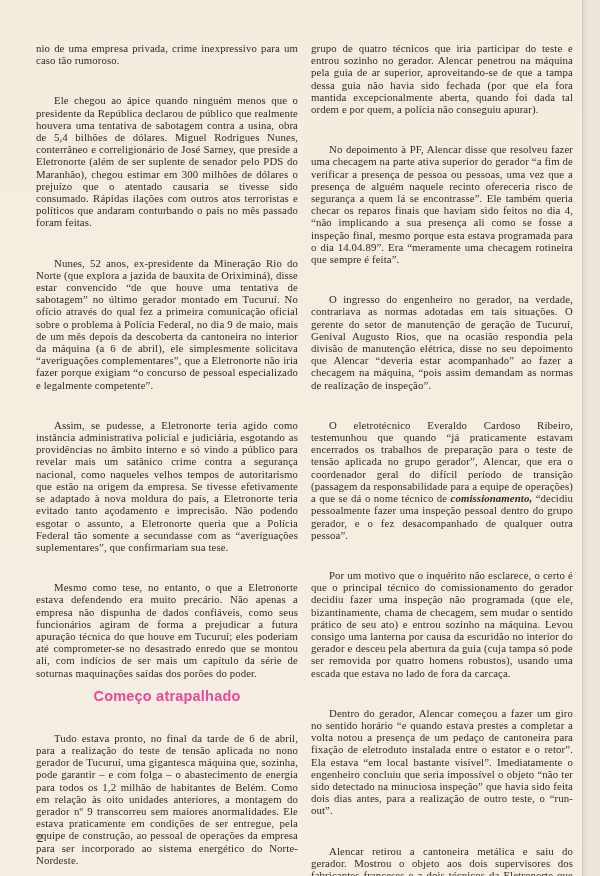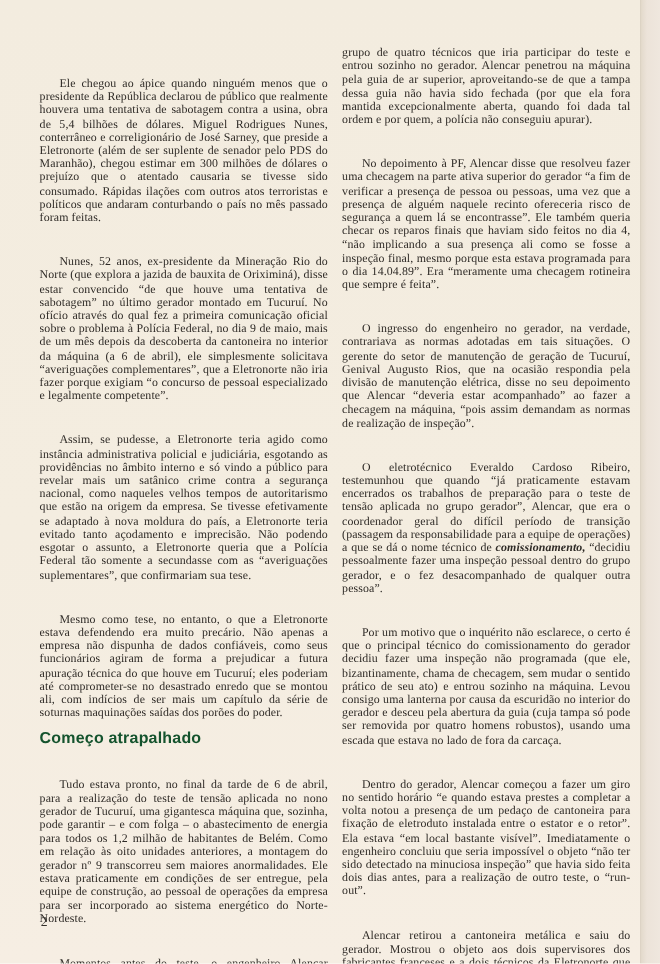--- a/index.html
+++ b/index.html
@@ -36,41 +36,42 @@
     text-justify: inter-word;
     letter-spacing: 0.1px;
   }
   .column p.indented { text-indent: 18px; margin-top: 28px; }
   .column p.continuation { text-indent: 0; }
   .column h2.heading {
     font-family: "Liberation Sans", sans-serif;
     font-weight: bold;
     font-size: 14.5px;
     line-height: 16px;
-    text-align: left;
+    text-align: center;
     margin: 9px 0 7px 0;
-    color: #14532d;
+    color: #ec4899;
     letter-spacing: 0.2px;
   }
   .bold { font-weight: bold; font-style: italic; }
   .page-number {
     position: absolute;
     left: 37px;
     top: 831px;
     font-size: 12.5px;
     color: #33302b;
   }
 </style>
 </head>
 <body>
 
 <div class="page-edge-strip"></div>
 
 <div class="page-inner">
   <div class="column">
+      <p class="continuation"><span>nio de uma empresa privada, crime inexpressivo para um caso tão rumoroso.</span></p>
       <p class="indented"><span>Ele chegou ao ápice quando ninguém menos que o presidente da República declarou de público que realmente houvera uma tentativa de sabotagem contra a usina, obra de 5,4 bilhões de dólares. Miguel Rodrigues Nunes, conterrâneo e correligionário de José Sarney, que preside a Eletronorte (além de ser suplente de senador pelo PDS do Maranhão), chegou estimar em 300 milhões de dólares o prejuízo que o atentado causaria se tivesse sido consumado. Rápidas ilações com outros atos terroristas e políticos que andaram conturbando o país no mês passado foram feitas.</span></p>
       <p class="indented"><span>Nunes, 52 anos, ex-presidente da Mineração Rio do Norte (que explora a jazida de bauxita de Oriximiná), disse estar convencido “de que houve uma tentativa de sabotagem” no último gerador montado em Tucuruí. No ofício através do qual fez a primeira comunicação oficial sobre o problema à Polícia Federal, no dia 9 de maio, mais de um mês depois da descoberta da cantoneira no interior da máquina (a 6 de abril), ele simplesmente solicitava “averiguações complementares”, que a Eletronorte não iria fazer porque exigiam “o concurso de pessoal especializado e legalmente competente”.</span></p>
       <p class="indented"><span>Assim, se pudesse, a Eletronorte teria agido como instância administrativa policial e judiciária, esgotando as providências no âmbito interno e só vindo a público para revelar mais um satânico crime contra a segurança nacional, como naqueles velhos tempos de autoritarismo que estão na origem da empresa. Se tivesse efetivamente se adaptado à nova moldura do país, a Eletronorte teria evitado tanto açodamento e imprecisão. Não podendo esgotar o assunto, a Eletronorte queria que a Polícia Federal tão somente a secundasse com as “averiguações suplementares”, que confirmariam sua tese.</span></p>
       <p class="indented"><span>Mesmo como tese, no entanto, o que a Eletronorte estava defendendo era muito precário. Não apenas a empresa não dispunha de dados confiáveis, como seus funcionários agiram de forma a prejudicar a futura apuração técnica do que houve em Tucuruí; eles poderiam até comprometer-se no desastrado enredo que se montou ali, com indícios de ser mais um capítulo da série de soturnas maquinações saídas dos porões do poder.</span></p>
       <h2 class="heading"><span>Começo atrapalhado</span></h2>
       <p class="indented"><span>Tudo estava pronto, no final da tarde de 6 de abril, para a realização do teste de tensão aplicada no nono gerador de Tucuruí, uma gigantesca máquina que, sozinha, pode garantir – e com folga – o abastecimento de energia para todos os 1,2 milhão de habitantes de Belém. Como em relação às oito unidades anteriores, a montagem do gerador nº 9 transcorreu sem maiores anormalidades. Ele estava praticamente em condições de ser entregue, pela equipe de construção, ao pessoal de operações da empresa para ser incorporado ao sistema energético do Norte-Nordeste.</span></p>
       <p class="indented"><span>Momentos antes do teste, o engenheiro Alencar Ribeiro Carvalho, 49 anos, mineiro, coordenador geral do </span><span class="bold">administrativa</span><span> do suplente, afastou-se do</span></p>
     </div>
   <div class="column">
       <p class="continuation"><span>grupo de quatro técnicos que iria participar do teste e entrou sozinho no gerador. Alencar penetrou na máquina pela guia de ar superior, aproveitando-se de que a tampa dessa guia não havia sido fechada (por que ela fora mantida excepcionalmente aberta, quando foi dada tal ordem e por quem, a polícia não conseguiu apurar).</span></p>

